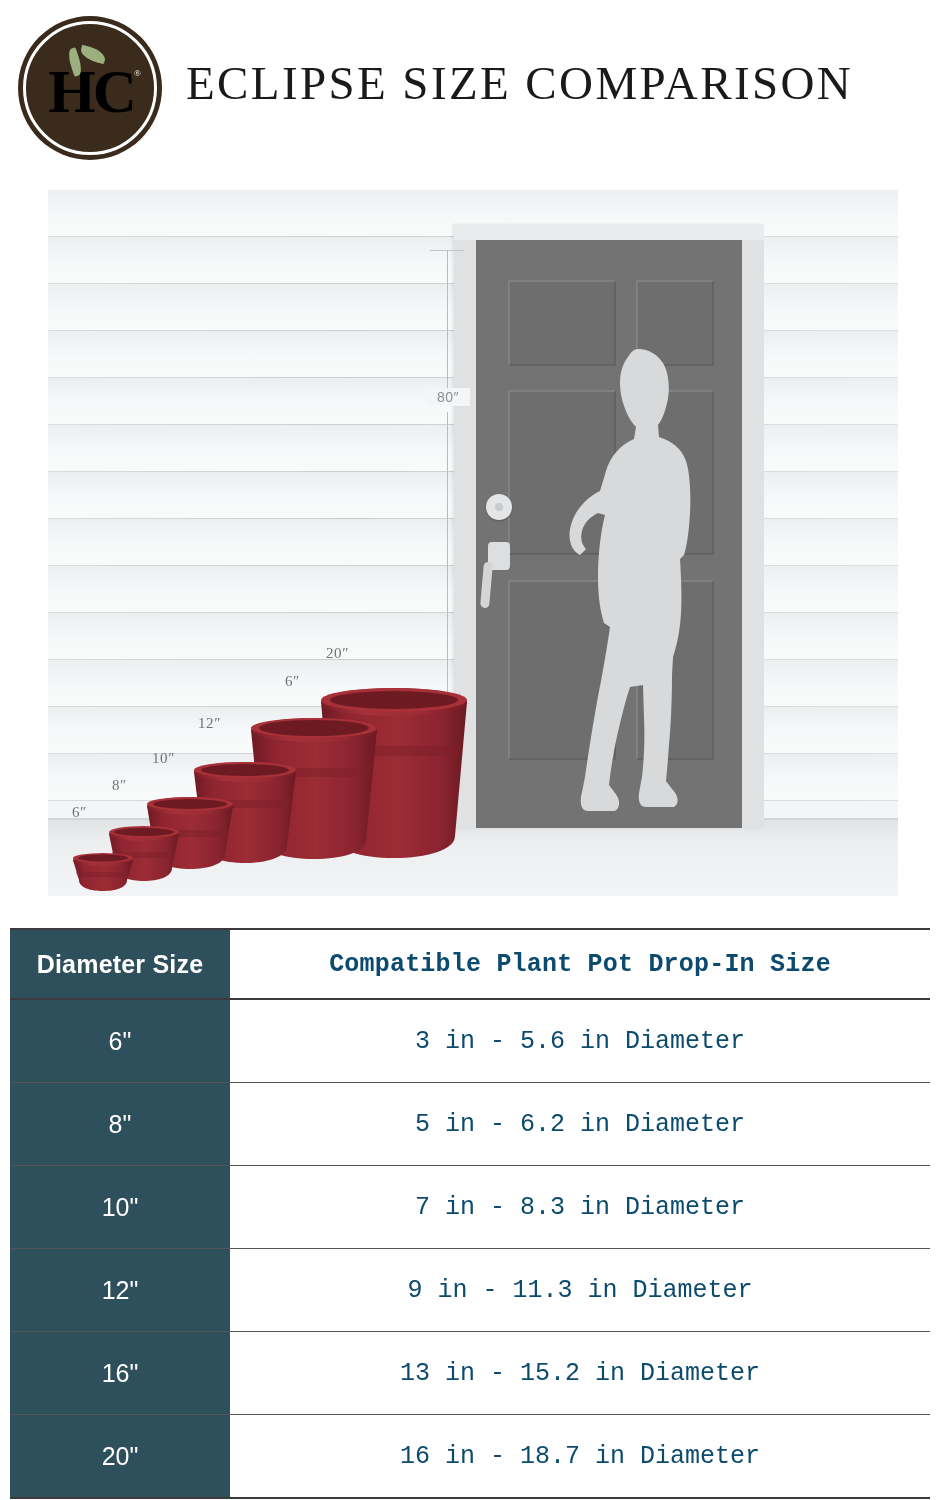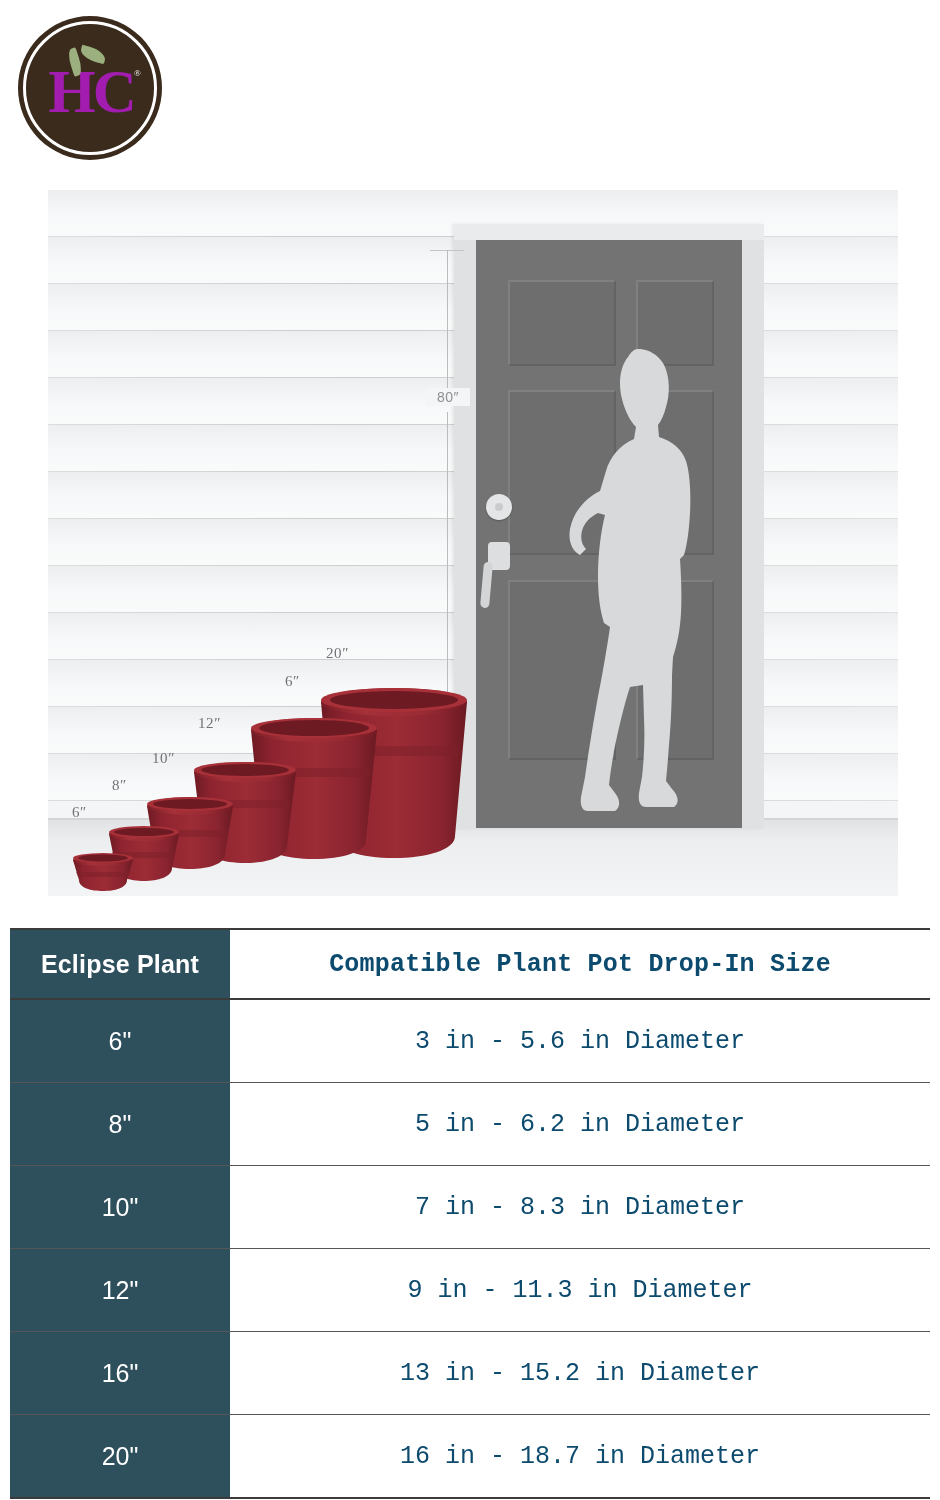--- a/index.html
+++ b/index.html
@@ -22,21 +22,21 @@
     position:absolute; left:9px; top:9px; width:134px; height:134px;
     border-radius:50%; border:3px solid #ffffff;
   }
   .logo-core {
     position:absolute; left:13px; top:13px; width:126px; height:126px;
     border-radius:50%; background:#3a2b1c;
   }
   .logo-text {
     position:absolute; left:0; top:0; width:152px; height:152px;
     display:flex; align-items:center; justify-content:center;
-    color:#a21caf; font-family:"Liberation Serif", serif;
+    color:#000000; font-family:"Liberation Serif", serif;
     font-size:61px; font-weight:700; letter-spacing:-3px;
     padding-top:8px; padding-left:2px;
   }
   .leaf-a, .leaf-b {
     position:absolute; background:#9bb07e; border-radius:60% 10% 60% 10%;
   }
   .leaf-a { left:56px; top:36px; width:10px; height:28px; transform:rotate(-18deg); }
   .leaf-b { left:66px; top:36px; width:26px; height:13px; transform:rotate(16deg); border-radius:0 70% 10% 70%; }
   .logo-reg {
     position:absolute; left:120px; top:56px; color:#ffffff; font-size:9px;
@@ -189,20 +189,21 @@
     <div class="logo-ring"></div>
     <div class="logo-outer"></div>
     <div class="logo-inner-ring"></div>
     <div class="logo-core"></div>
     <div class="logo-text">HC</div>
     <div class="leaf-a"></div>
     <div class="leaf-b"></div>
     <div class="logo-reg">®</div>
   </div>
 
+  <div class="title">ECLIPSE SIZE COMPARISON</div>
 </div>
 
 <div class="photo">
 
   <div class="wall">
     <div class="plank-shade" style="top:0px"></div>
     <div class="plank" style="top:46px"></div>
     <div class="plank-shade" style="top:47px"></div>
     <div class="plank" style="top:93px"></div>
     <div class="plank-shade" style="top:94px"></div>
@@ -349,21 +350,21 @@
     <div class="pot-label" style="left:104px; top:560px;">10″</div>
     <div class="pot-label" style="left:150px; top:525px;">12″</div>
     <div class="pot-label" style="left:237px; top:483px;">6″</div>
     <div class="pot-label" style="left:278px; top:455px;">20″</div>
   </div>
 </div>
 
 <div class="table">
 
   <div class="trow head">
-    <div class="tcell-left">Eclipse Plant</div>
+    <div class="tcell-left">Diameter Size</div>
     <div class="tcell-right">Compatible Plant Pot Drop-In Size</div>
   </div>
 
   <div class="trow body">
     <div class="tcell-left">6"</div>
     <div class="tcell-right">3 in - 5.6 in Diameter</div>
   </div>
   <div class="trow body">
     <div class="tcell-left">8"</div>
     <div class="tcell-right">5 in - 6.2 in Diameter</div>

